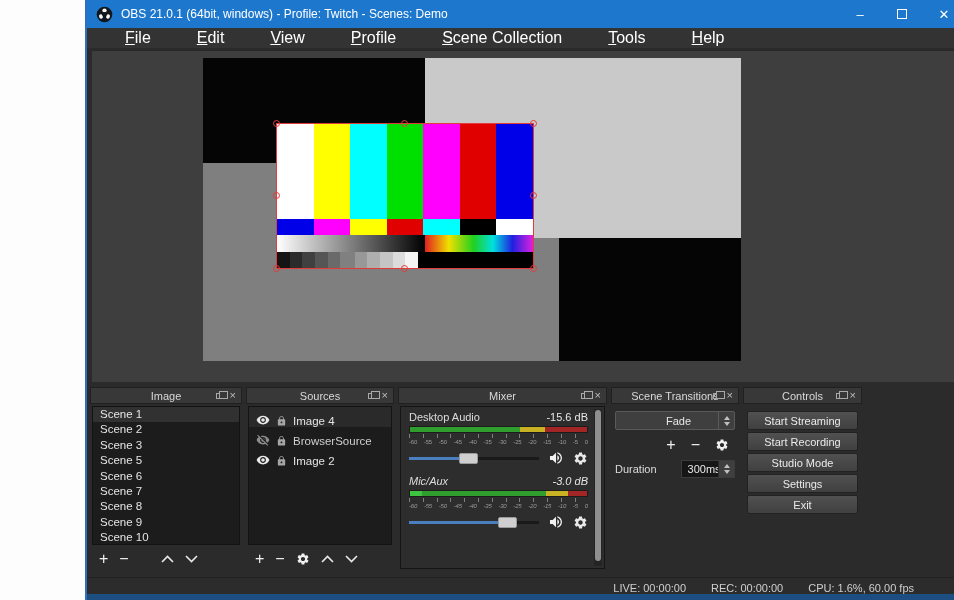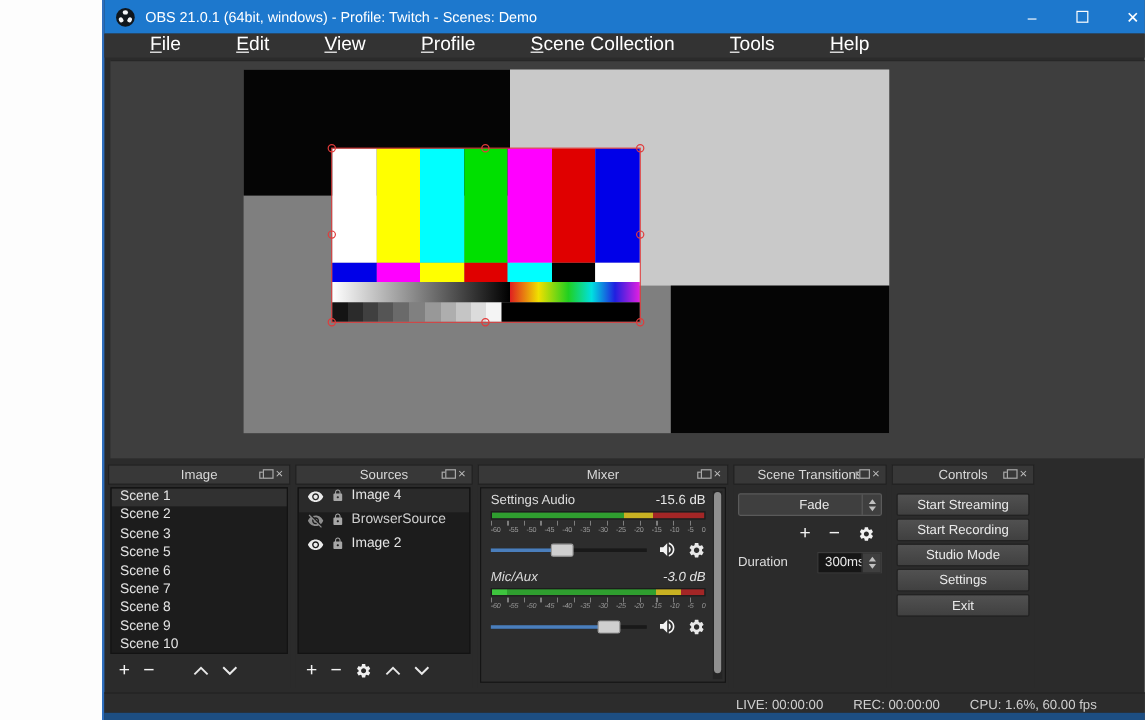--- a/index.html
+++ b/index.html
@@ -62,21 +62,21 @@
   .float-icon { width:7px; height:6px; border:1px solid #a9a9a9; position:relative; }
   .float-icon::before { content:""; position:absolute; left:2px; top:-3px; width:7px; height:6px;
                         border:1px solid #a9a9a9; background:#383838; }
   .dock-close { color:#bdbdbd; font-size:11px; line-height:11px; }
 
   .list-box { position:absolute; left:2px; right:2px; top:19px; bottom:28px;
               background:#1c1c1c; border:1px solid #131313; overflow:hidden; }
   .scene-row { height:15.4px; line-height:15.4px; padding-left:7px; font-size:11.5px; color:#e4e4e4; }
   .scene-row.selected { background:#313131; }
 
-  .src-row { height:20px; display:flex; align-items:flex-start; gap:6px; padding-left:7px;
+  .src-row { height:20px; display:flex; align-items:flex-end; gap:6px; padding-left:7px;
              font-size:11.5px; color:#e4e4e4; }
   .src-row.selected { background:#2a2a2a; }
   .src-row .icon { flex:none; display:flex; }
   .src-row.hidden-row .label { color:#cfcfcf; }
 
   .dock-toolbar { position:absolute; left:4px; bottom:3px; height:22px; display:flex;
                   align-items:center; gap:11px; padding-left:5px; color:#f0f0f0; }
   .tb-glyph { font-size:16px; line-height:16px; color:#f2f2f2; }
   .tb-gap { width:10px; }
 
@@ -332,21 +332,21 @@
         <span>Mixer</span>
         <span class="dock-title-icons">
           <span class="float-icon"></span>
           <span class="dock-close">×</span>
         </span>
       </div>
       <div class="mixer-box">
 
         <div>
           <div class="ch-header">
-            <span>Settings Audio</span>
+            <span>Desktop Audio</span>
             <span class="ch-db">-15.6 dB</span>
           </div>
           <div class="meter" style="background:linear-gradient(90deg,#2f9e2f 0%,#2f9e2f 62%,#c8b122 62%,#c8b122 76%,#a32626 76%,#a32626 100%)"></div>
           <div class="ruler"></div>
           <div class="ticks">
             <span>-60</span>
               <span>-55</span>
               <span>-50</span>
               <span>-45</span>
               <span>-40</span>

